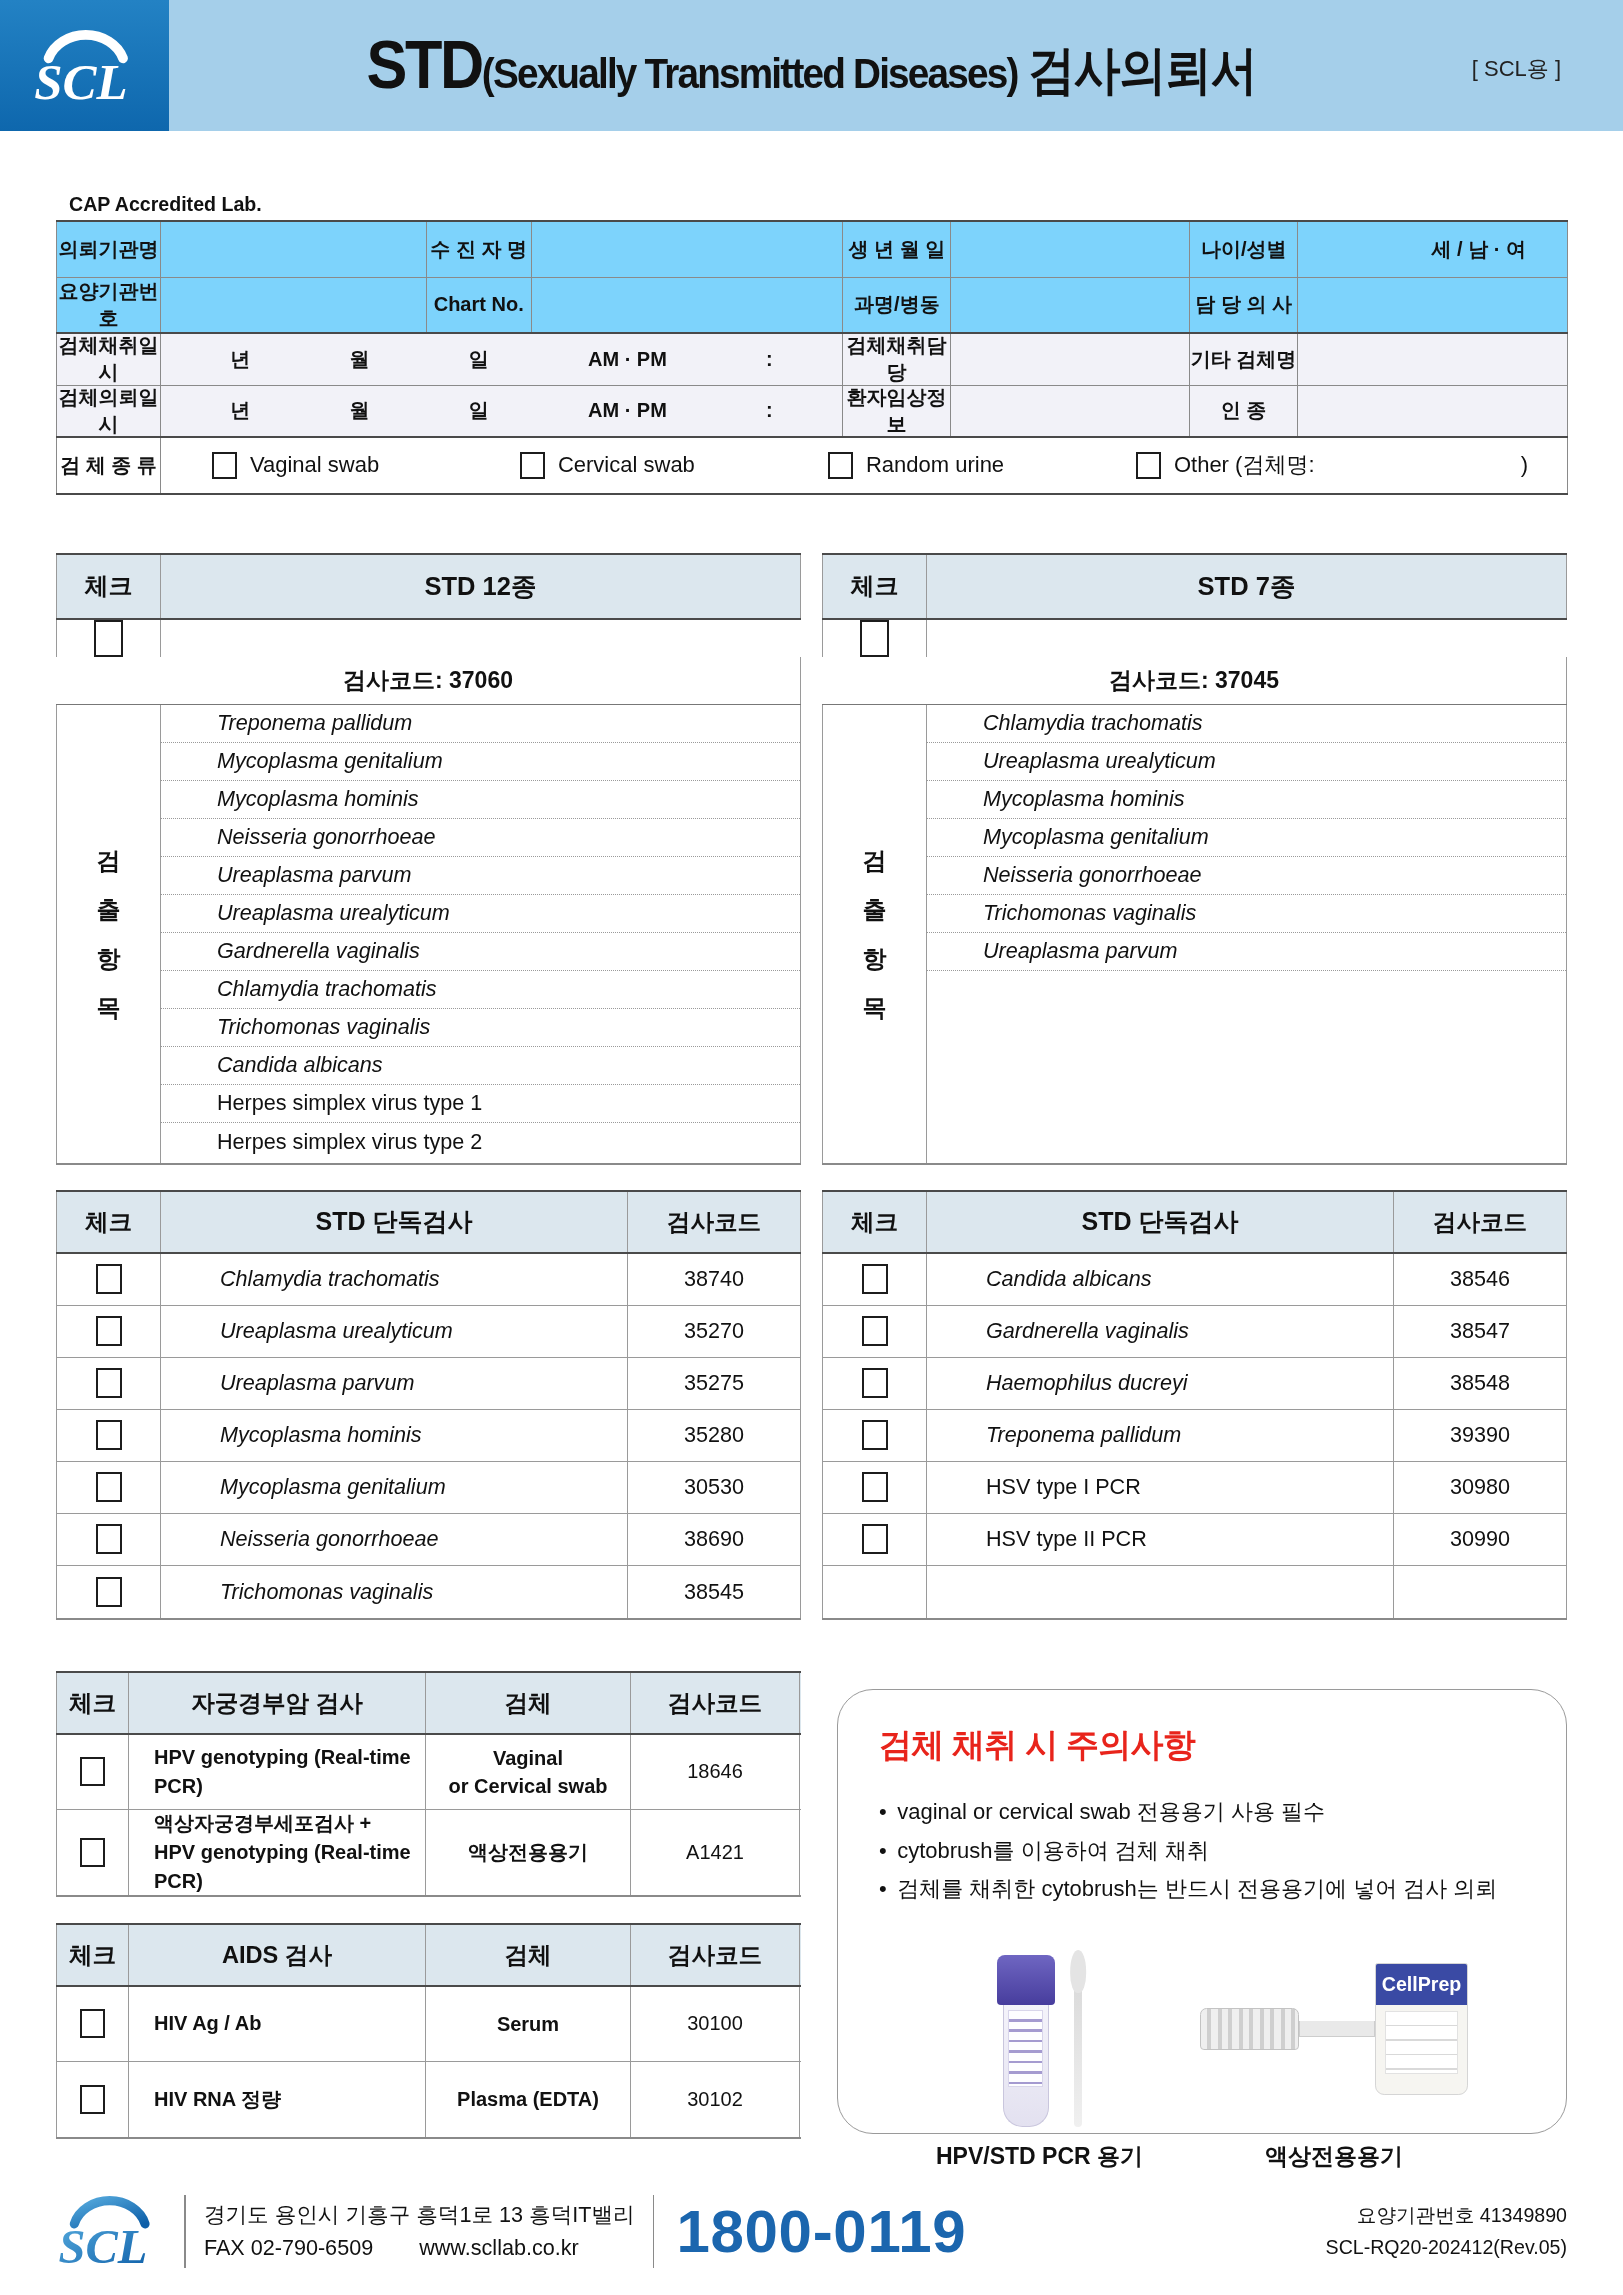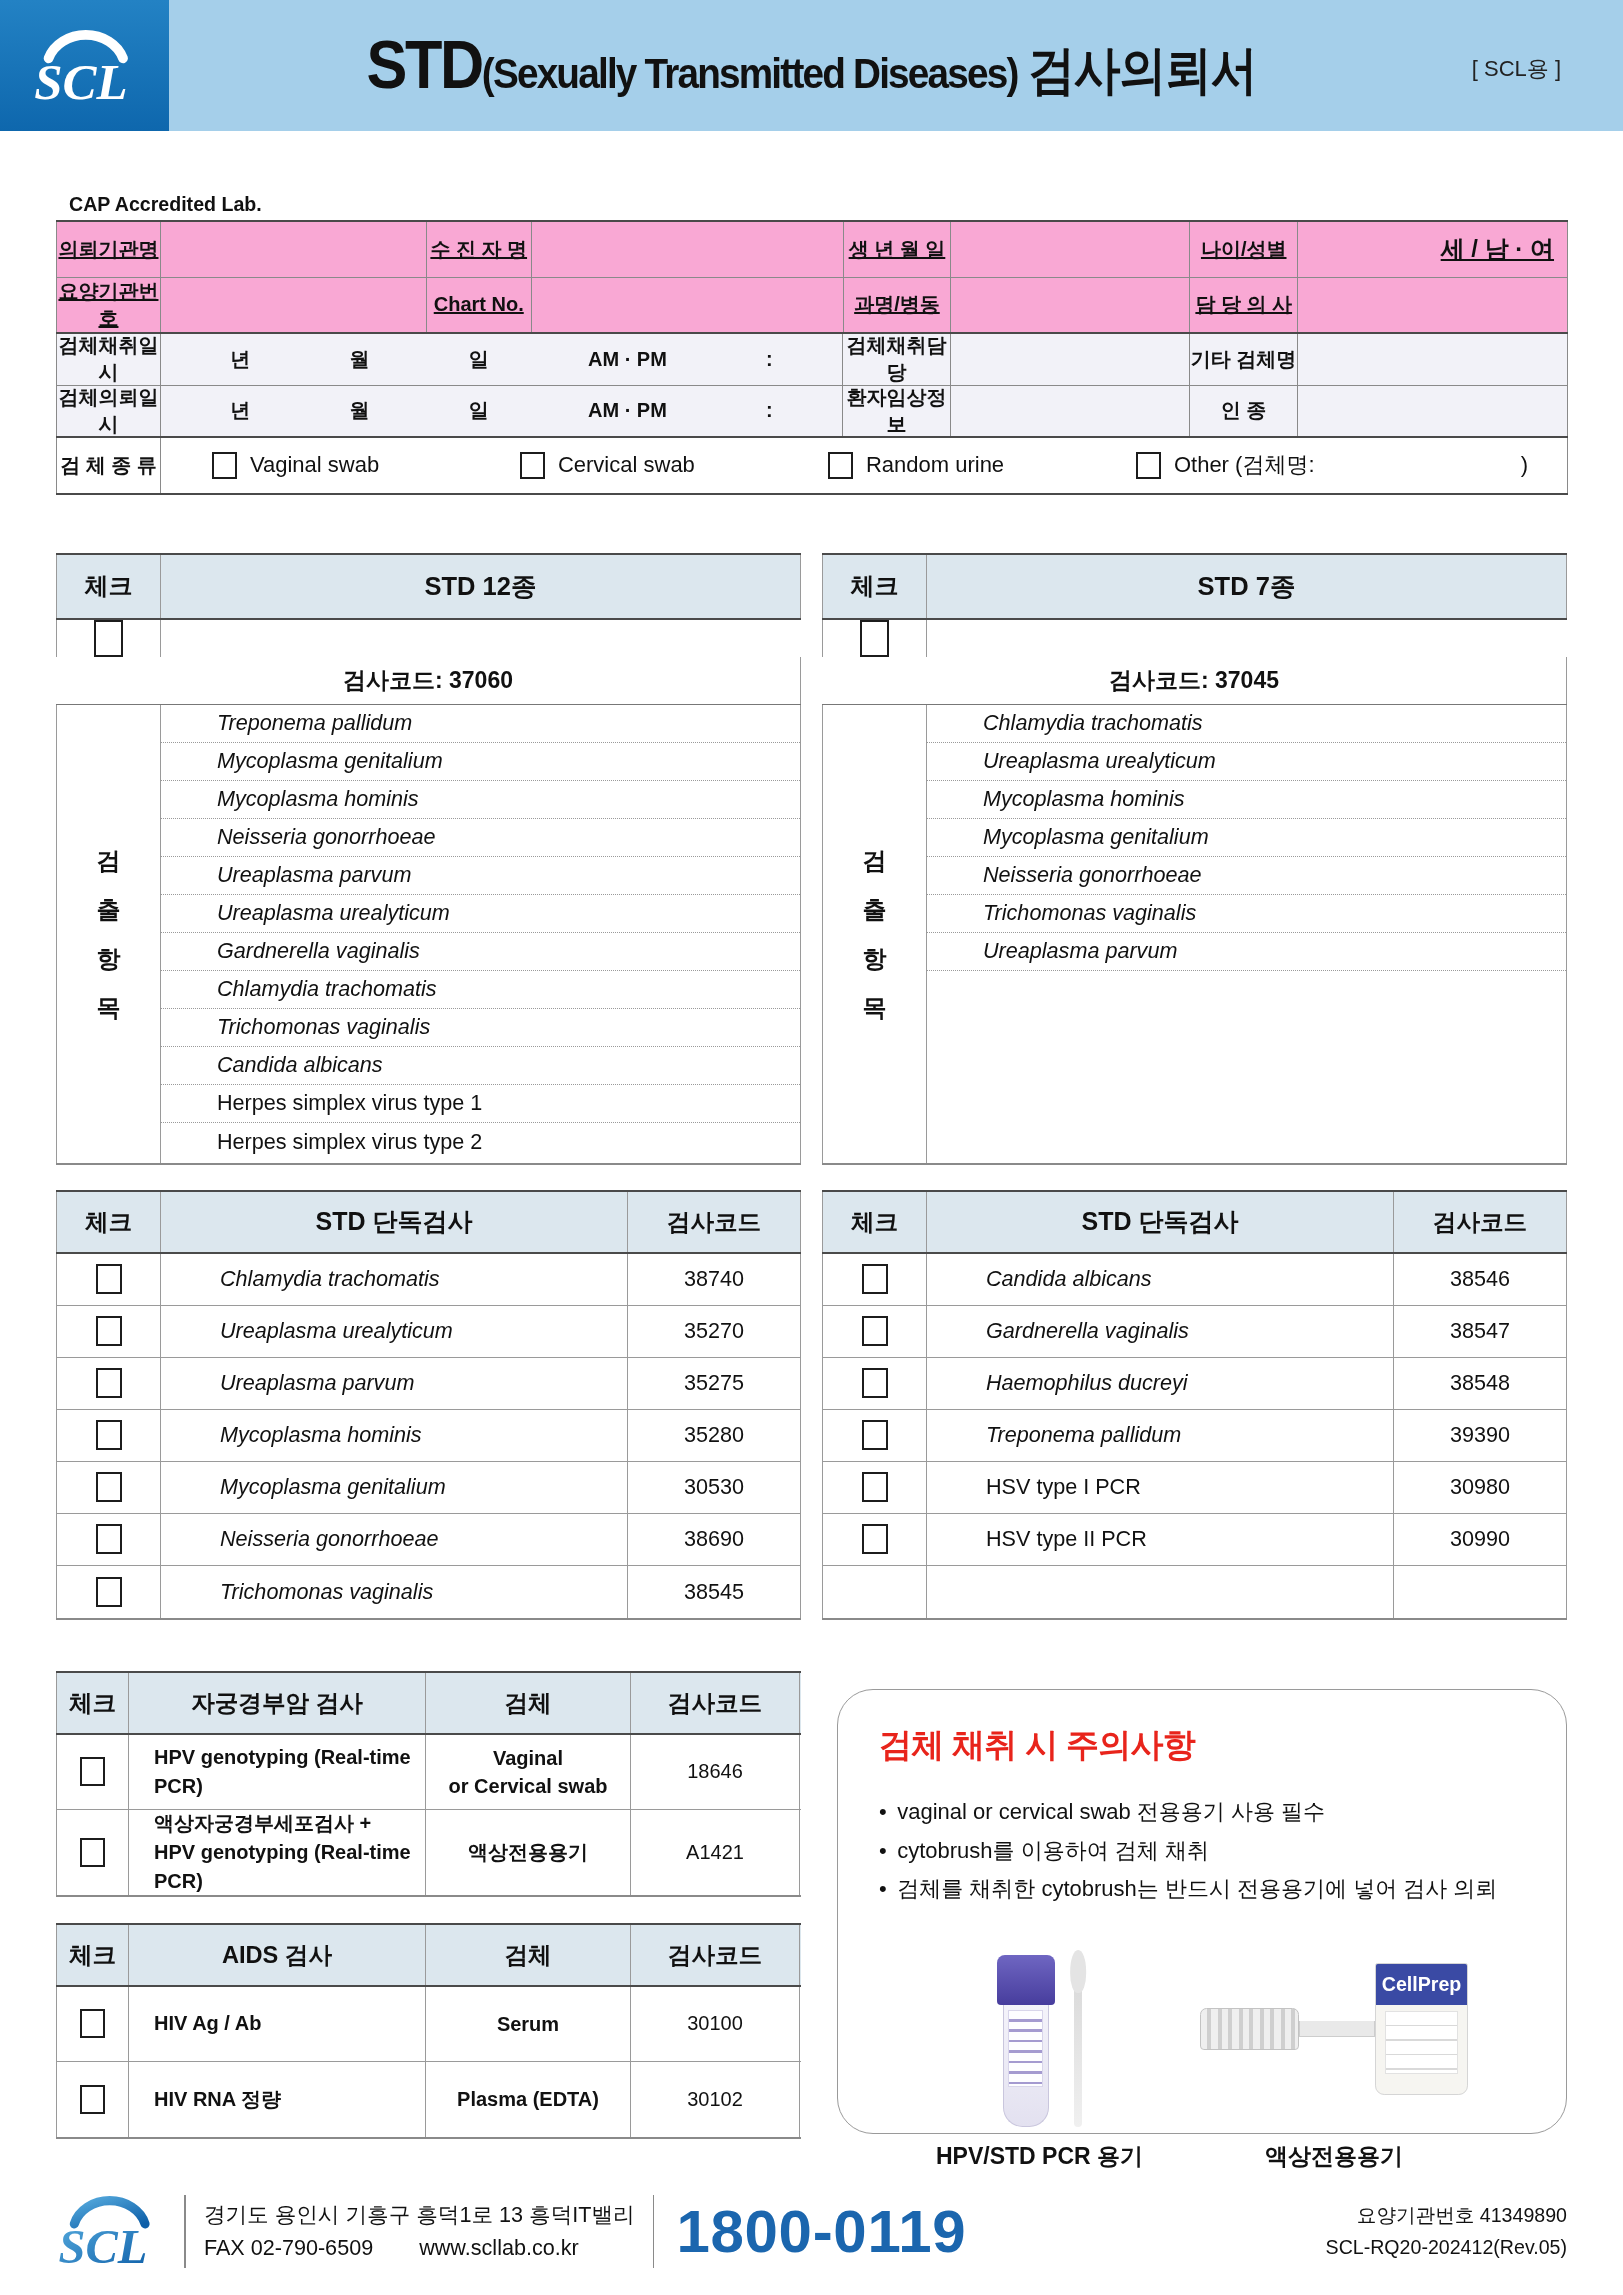--- a/index.html
+++ b/index.html
@@ -20,29 +20,29 @@
 
   .cap-label{margin:62px 0 3.9px 13px;font-size:19.6px;font-weight:700;}
 
   
   .ptable{width:1512px;border-top:2.6px solid #4a4a4a;border-bottom:2.6px solid #4a4a4a;}
   .prow{display:flex;border-bottom:0.7px solid #8a8a8a;}
   .prow.thick{border-bottom:2.6px solid #4a4a4a;}
   .prow:last-child{border-bottom:none;}
   .pc{border-right:0.7px solid #8a8a8a;display:flex;align-items:center;justify-content:center;}
   .prow .pc:first-child{border-left:0.7px solid #8a8a8a;}
-  .r12{background:#f9a8d4;text-decoration:underline;}
+  .r12{background:#7dd3fc;}
   .r34{background:#f2f2f8;}
   .plabel{font-weight:700;font-size:20px;text-align:center;}
   .h86{height:56px;} .h80{height:52px;} .h84{height:55px;}
   .c-l{width:105px;} .c-v1{width:266px;} .c-l2{width:105px;} .c-v2{width:312px;}
   .c-l3{width:108px;} .c-v3{width:239px;} .c-l4{width:108px;} .c-v4{width:270px;}
   .c-date{width:682px;justify-content:space-around;padding:0 19.6px;font-weight:700;font-size:20px;}
   .c-rest{width:1408px;justify-content:flex-start;padding:0 39px;}
-  .c-v4{justify-content:flex-end;padding-right:13px;font-weight:700;font-size:24px;}
+  .c-v4{justify-content:flex-end;padding-right:41px;font-weight:700;font-size:20px;}
   .spec-opts{display:flex;align-items:center;width:100%;padding-left:12px;}
   .opt{display:flex;align-items:center;gap:13px;width:308px;font-size:22px;}
   .opt-paren{margin-left:auto;font-size:22px;}
   .cb{display:inline-block;width:25px;height:29px;border:2px solid #1c1c1c;background:#fff;flex:none;}
   .cb.sq{width:25px;height:27.5px;}
 
   
   .std-section{display:flex;justify-content:space-between;margin-top:58px;}
   .panel{width:745px;border-top:2.6px solid #4a4a4a;border-bottom:2.6px solid #8a8a8a;}
   .panel-header{display:flex;height:65px;background:#dce7ee;border-bottom:2.6px solid #4a4a4a;}

